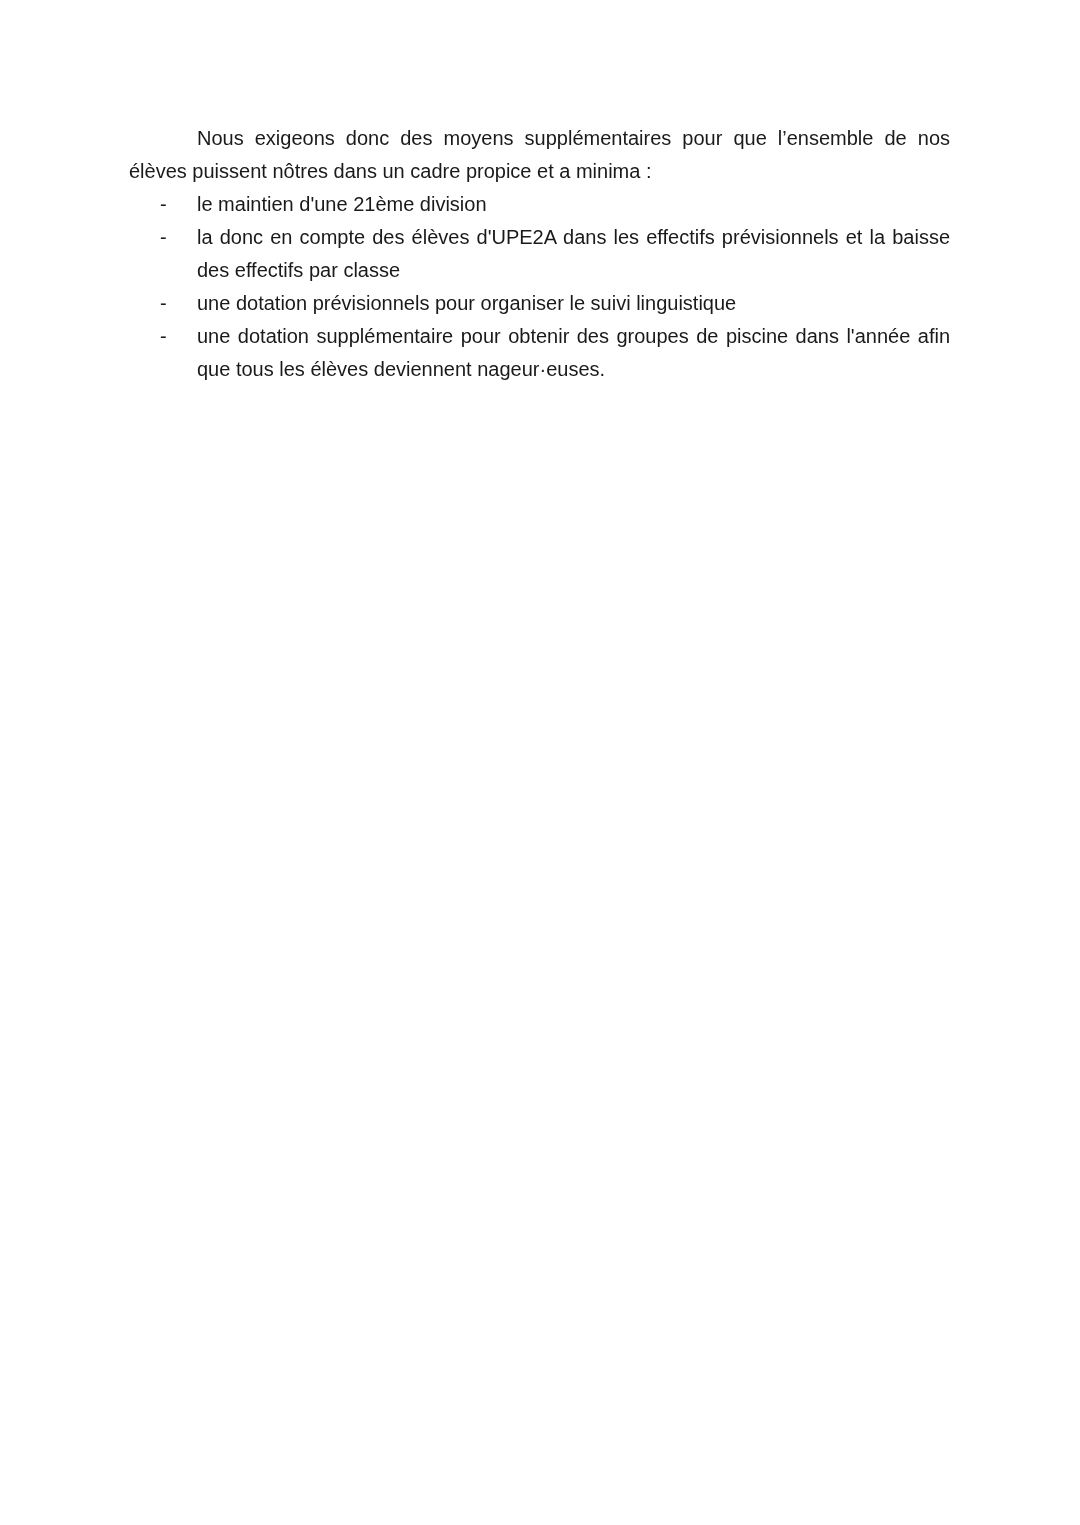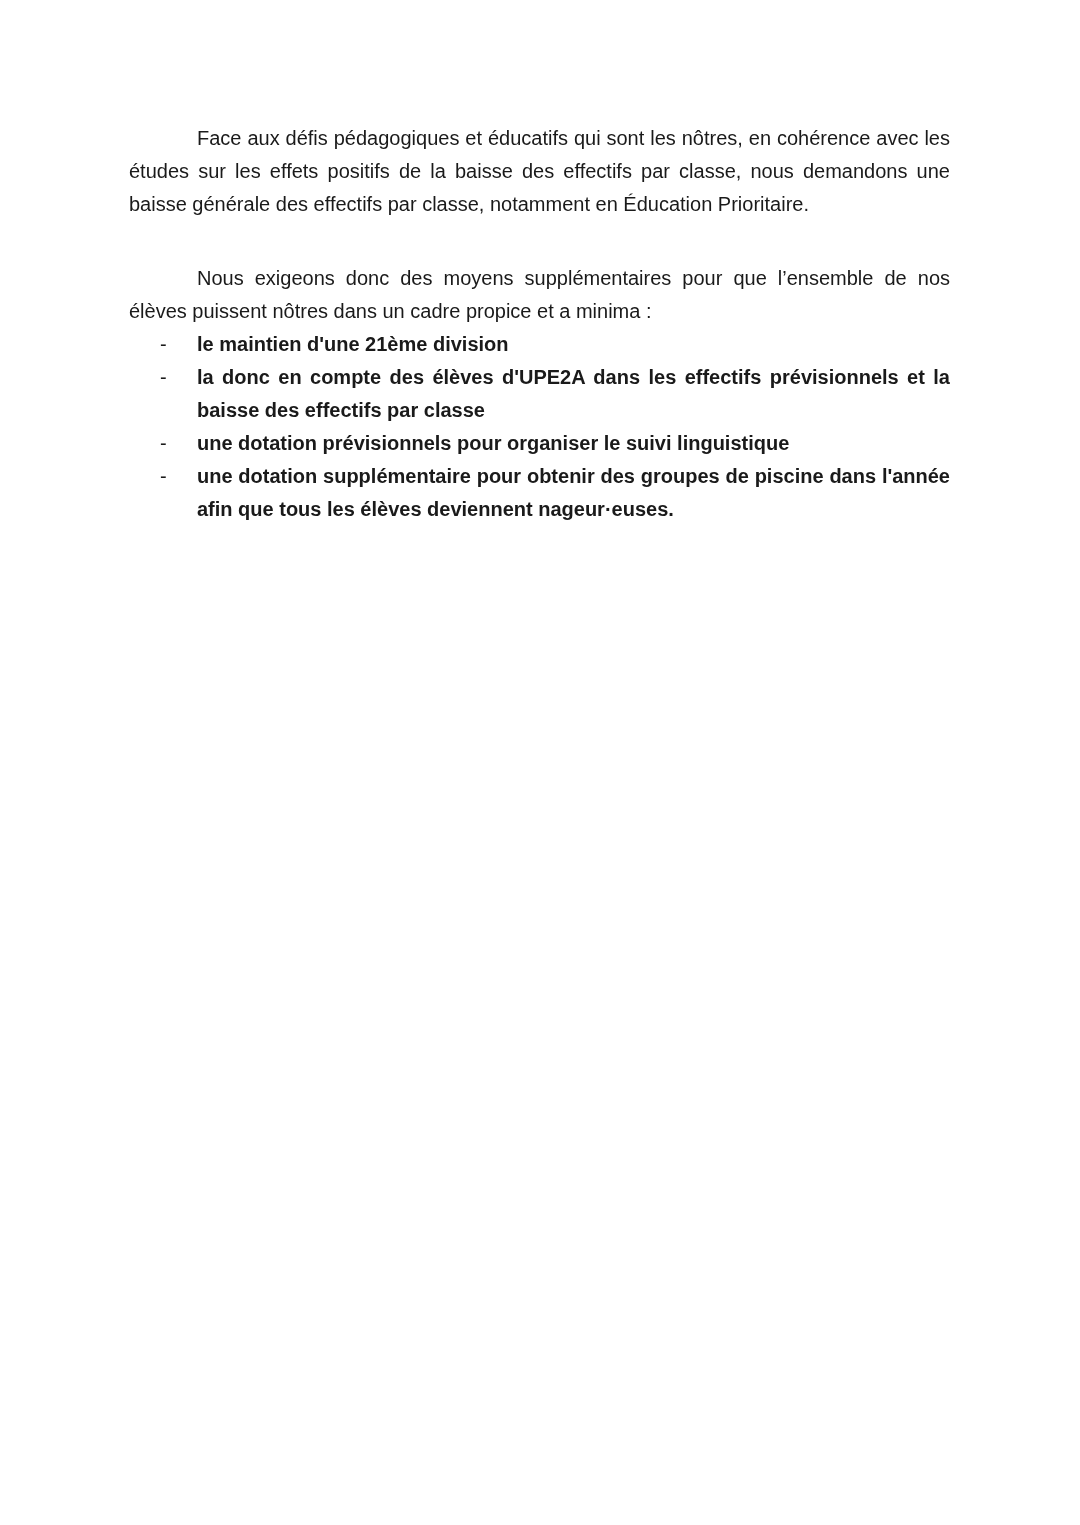--- a/index.html
+++ b/index.html
@@ -37,29 +37,27 @@
   }
   .li .marker {
     flex: 0 0 auto;
     width: 37px;
     margin-left: 31px;
     text-align: left;
   }
   .li .li-text {
     flex: 1 1 auto;
     text-align: justify;
-    font-weight: bold;
   }
 </style>
 </head>
 <body>
 
 <div class="page">
 
-  <p class="para gap-after">Face aux défis pédagogiques et éducatifs qui sont les nôtres, en cohérence avec les études sur les effets positifs de la baisse des effectifs par classe, nous demandons une baisse générale des effectifs par classe, notamment en Éducation Prioritaire.</p>
 
   <p class="para">Nous exigeons donc des moyens supplémentaires pour que l’ensemble de nos élèves puissent nôtres dans un cadre propice et a minima :</p>
 
   <div class="list">
 
     <div class="li">
       <span class="marker">-</span>
       <span class="li-text">le maintien d'une 21ème division</span>
     </div>
 

